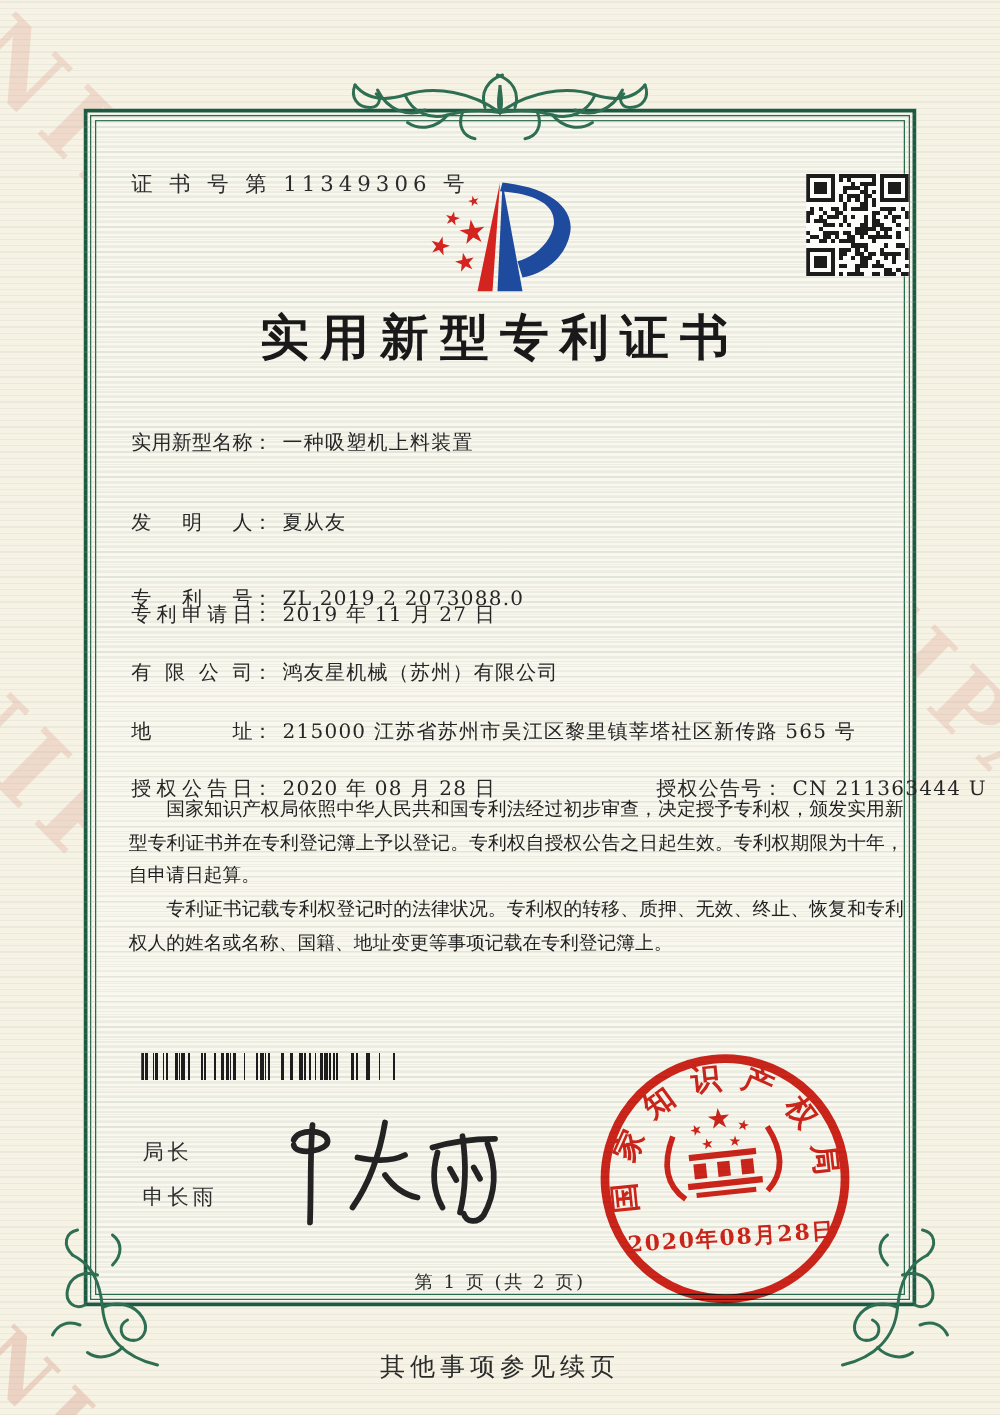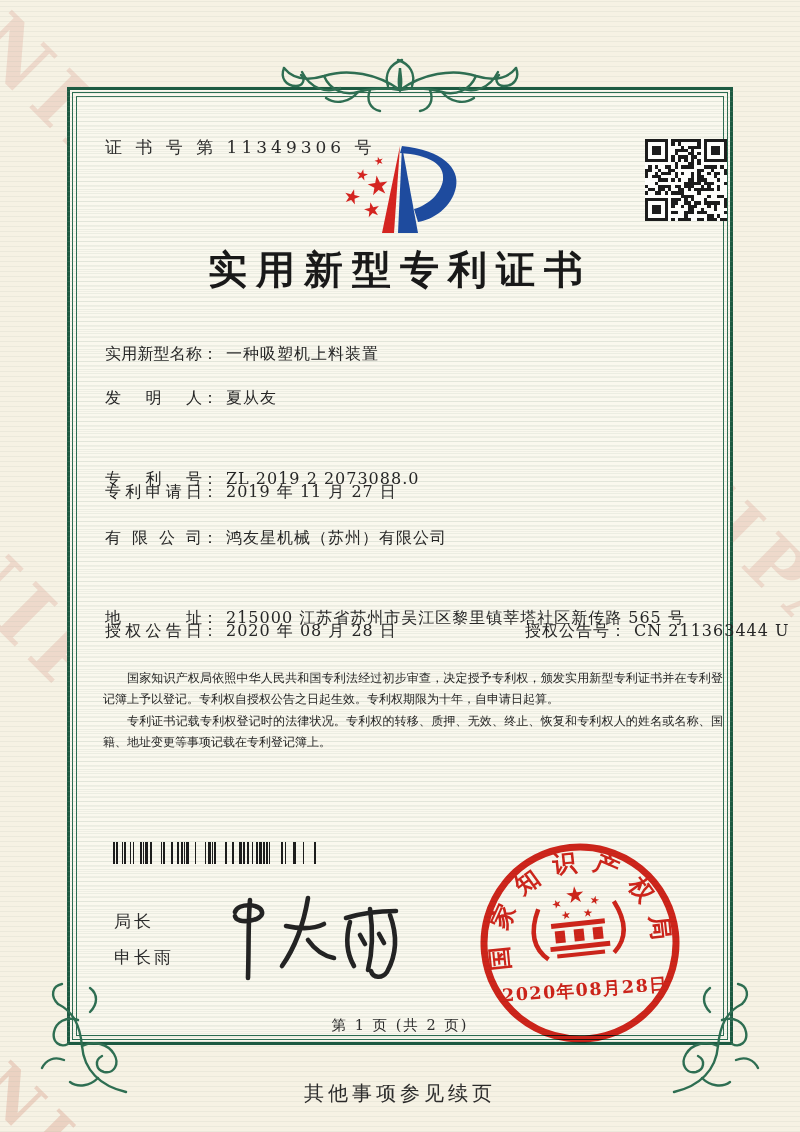--- a/index.html
+++ b/index.html
@@ -60,22 +60,22 @@
   .field .lbl {
     display:inline-block; width:97px; text-align:justify; text-align-last:justify;
     vertical-align:bottom;
   }
   .field .colon { display:inline-block; margin-right:8px; }
   .field .val { letter-spacing:1px; }
   .grant-right { position:absolute; left:420px; top:0; white-space:nowrap; }
   .grant-right .lbl2 { letter-spacing:1px; }
 
   .body-text {
-    position:absolute; left:103px; top:668px; width:620px;
-    font-size:12px; line-height:1.78; color:#1f1f1f; text-align:justify;
+    position:absolute; left:103px; top:634px; width:620px;
+    font-size:15px; line-height:1.78; color:#1f1f1f; text-align:justify;
   }
   .body-text p { text-indent:2em; }
 
   .barcode { position:absolute; left:113px; top:842px; }
 
   .signer-title { position:absolute; left:114px; top:910px; font-size:17px; letter-spacing:3px; }
   .signer-name  { position:absolute; left:114px; top:946px; font-size:17px; letter-spacing:3px; }
   .signature { position:absolute; left:222px; top:888px; }
 
   .seal { position:absolute; left:476px; top:839px; width:208px; height:208px;
@@ -475,33 +475,33 @@
       <rect x="21" y="24" width="1" height="1" fill="#1c1c1c"></rect>
       <rect x="23" y="24" width="1" height="1" fill="#1c1c1c"></rect>
       <rect x="24" y="24" width="1" height="1" fill="#1c1c1c"></rect>
     </svg>
 
   <div class="title">实用新型专利证书</div>
 
   <div class="field" style="top:344px;">
     <span class="lbl">实用新型名称</span><span class="colon">：</span><span class="val">一种吸塑机上料装置</span>
   </div>
-  <div class="field" style="top:388px;font-family:Liberation Serif, serif;">
+  <div class="field" style="top:408px;font-family:Liberation Serif, serif;">
     <span class="lbl">发明人</span><span class="colon">：</span><span class="val">夏从友</span>
   </div>
   <div class="field" style="top:436px;margin-top:33px;">
     <span class="lbl">专利号</span><span class="colon">：</span><span class="val">ZL 2019 2 2073088.0</span>
   </div>
   <div class="field" style="top:482px;">
     <span class="lbl">专利申请日</span><span class="colon">：</span><span class="val">2019 年 11 月 27 日</span>
   </div>
   <div class="field" style="top:528px;">
     <span class="lbl">有限公司</span><span class="colon">：</span><span class="val">鸿友星机械（苏州）有限公司</span>
   </div>
-  <div class="field" style="top:575px;margin-top:33px;">
+  <div class="field" style="top:575px;">
     <span class="lbl">地址</span><span class="colon">：</span><span class="val">215000 江苏省苏州市吴江区黎里镇莘塔社区新传路 565 号</span>
   </div>
   <div class="field" style="top:621px;">
     <span class="lbl">授权公告日</span><span class="colon">：</span><span class="val">2020 年 08 月 28 日</span>
     <span class="grant-right">
       <span class="lbl2">授权公告号</span><span class="colon">：</span><span class="val">CN 211363444 U</span>
     </span>
   </div>
 
   <div class="body-text">

